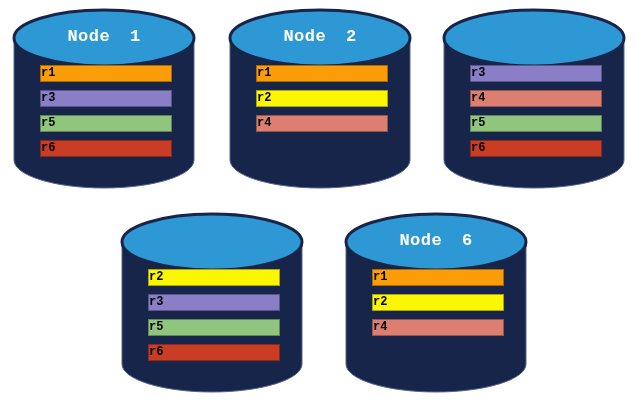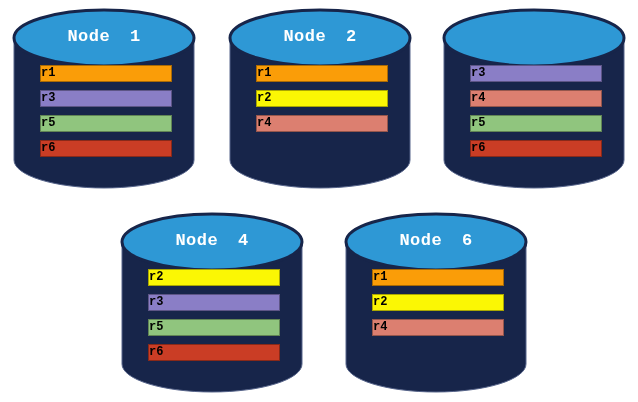--- a/index.html
+++ b/index.html
@@ -71,21 +71,20 @@
       <div class="bar" style="background-color: rgb(144, 197, 126);">r5</div>
       <div class="bar" style="background-color: rgb(202, 61, 37);">r6</div>
     </div>
   </div>
 
   <div class="node pos-n4">
     <svg viewBox="0 0 184 184" width="184" height="184">
       <path d="M2,30 L2,152 A90,28 0 0 0 182,152 L182,30 Z" stroke="#56648A" stroke-width="1" fill="#17254A"></path>
       <ellipse cx="92" cy="30" rx="90" ry="28" stroke="#17254A" stroke-width="3" fill="#2E98D5"></ellipse>
     </svg>
-    <div class="node-label">Node 4</div>
     <div class="bars">
       <div class="bar" style="background-color: rgb(251, 247, 4);">r2</div>
       <div class="bar" style="background-color: rgb(138, 126, 198);">r3</div>
       <div class="bar" style="background-color: rgb(144, 197, 126);">r5</div>
       <div class="bar" style="background-color: rgb(202, 61, 37);">r6</div>
     </div>
   </div>
 
   <div class="node pos-n5">
     <svg viewBox="0 0 184 184" width="184" height="184">

